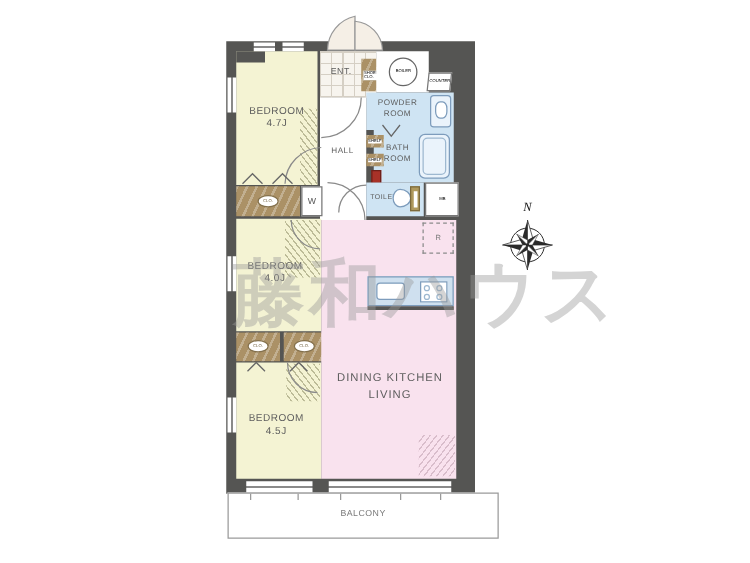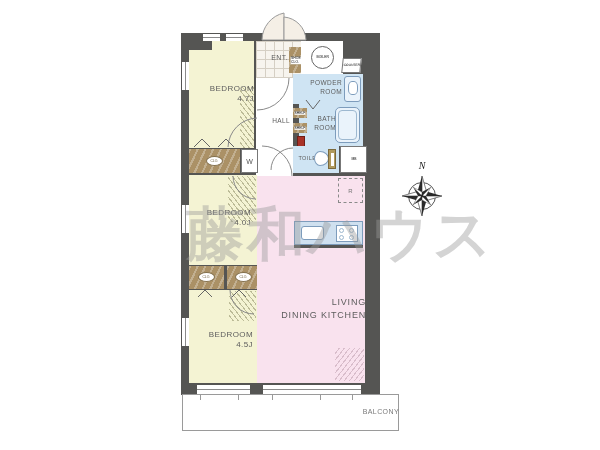--- a/index.html
+++ b/index.html
@@ -14,21 +14,21 @@
   .yellow{background:#f4f3d3;}
   .pink{background:#f9e2ee;}
   .blue{background:#cfe4f3;}
   .white{background:#ffffff;}
   .brown{background:#ab9166;
          background-image:repeating-linear-gradient(115deg,rgba(255,255,255,.28) 0 2px,transparent 2px 7px);}
   .tile{background-color:#f7f4ee;
         background-image:repeating-linear-gradient(0deg,#d5cfc4 0 1px,transparent 1px 9px),
                          repeating-linear-gradient(90deg,#d5cfc4 0 1px,transparent 1px 9px);}
   
-  .lbl{position:absolute;color:#5d5d5d;text-align:right;line-height:1.25;letter-spacing:.4px;white-space:nowrap;}
+  .lbl{position:absolute;color:#5d5d5d;text-align:center;line-height:1.25;letter-spacing:.4px;white-space:nowrap;}
   .roomname{font-size:8px;}
   .big{font-size:9px;letter-spacing:.8px;}
   .t-40{font-size:8px;transform:scale(.42);transform-origin:center;display:block;line-height:1.05;}
   .center{display:flex;align-items:center;justify-content:center;}
   .pill{position:absolute;background:#fff;border:1px solid #83704c;border-radius:50%;
         display:flex;align-items:center;justify-content:center;color:#6b5a38;}
   .whitebox{background:#fff;border:1px solid #777;}
   .fixture{border:1px solid #7d9cbc;background:#eaf3fb;}
   .hatch-y{background-image:repeating-linear-gradient(52deg,transparent 0 3px,#bcbb97 3px 4px);}
   .hatch-p{background-image:repeating-linear-gradient(128deg,transparent 0 3px,#d9bdcb 3px 4px);}
@@ -145,22 +145,22 @@
   </div>
   <div class="lbl roomname" style="left:189px;top:330px;width:64px;">
     <div>BEDROOM</div>
     <div>4.5J</div>
   </div>
 
   <div class="room pink" style="left:257px;top:176px;width:108px;height:207px;">
     <div class="abs hatch-p" style="left:78px;top:172px;width:29px;height:33px;"></div>
   </div>
   <div class="lbl big" style="left:258px;top:296px;width:108px;line-height:1.45;">
+    <div>DINING KITCHEN</div>
     <div>LIVING</div>
-    <div>DINING KITCHEN</div>
   </div>
 
   <div class="abs center" style="left:338px;top:178px;width:25px;height:25px;border:1.5px dashed #8a8a8a;">
     <span style="font-size:6px;color:#777;">R</span>
   </div>
 
   <div class="abs fixture" style="left:294px;top:221px;width:69px;height:24px;background:#cfe0ef;">
     <div class="abs" style="left:6px;top:4px;width:23px;height:14px;background:#fff;border:1px solid #7d9cbc;border-radius:3px;"></div>
     <div class="abs" style="left:41px;top:3px;width:22px;height:17px;background:#fff;border:1px solid #7d9cbc;">
       <div class="abs" style="left:2px;top:2px;width:5px;height:5px;border:1px solid #9db8d0;border-radius:50%;"></div>

